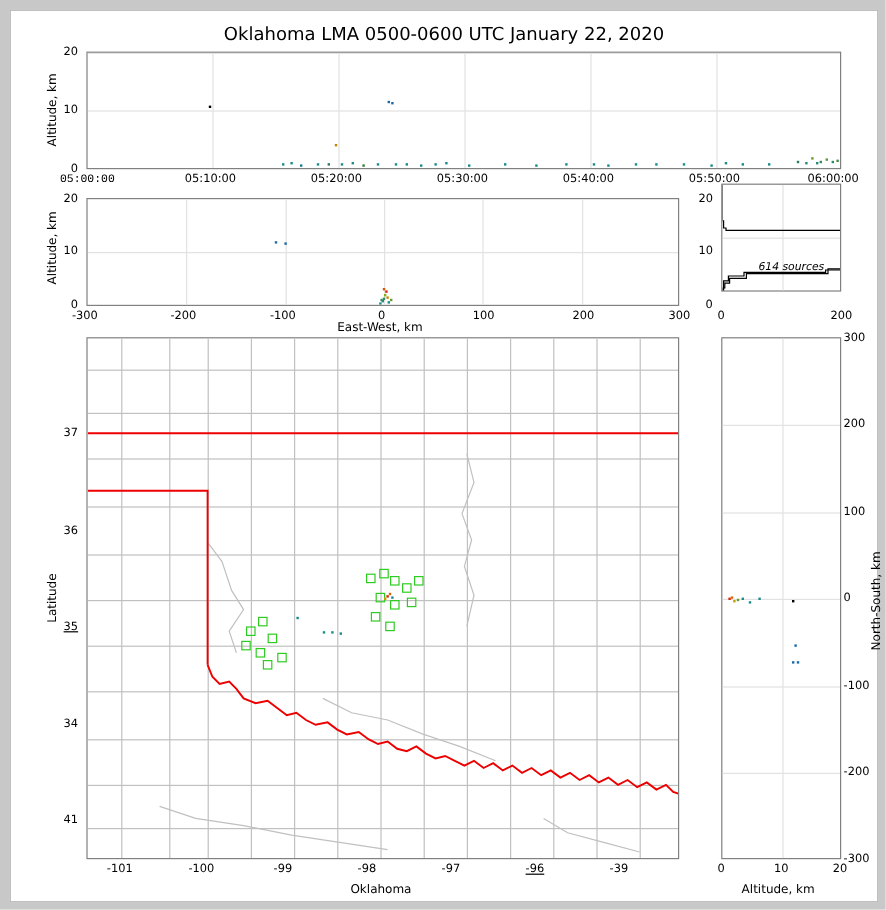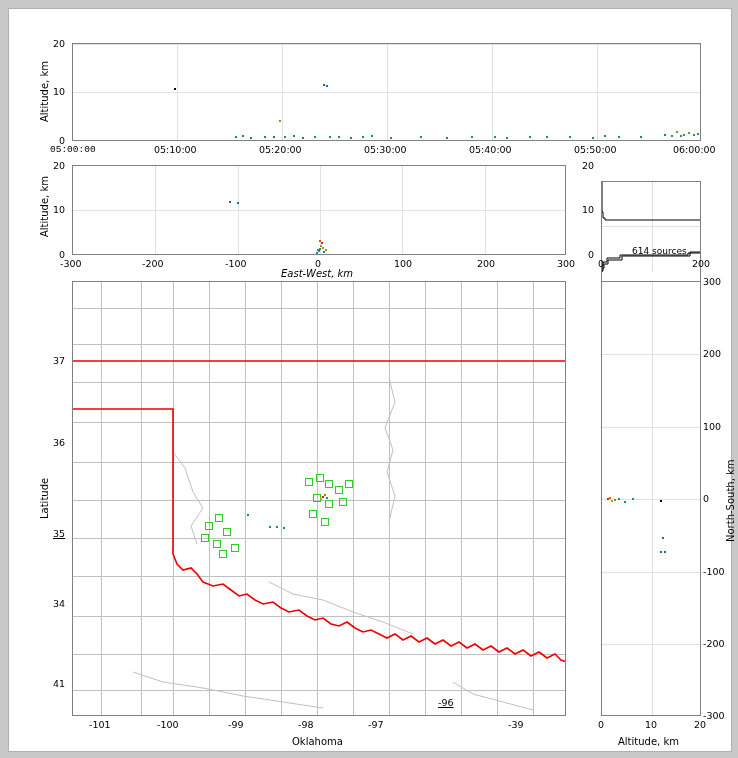--- a/index.html
+++ b/index.html
@@ -39,20 +39,21 @@
   .pt{position:absolute;width:2px;height:2px;}
   .sq{position:absolute;width:6px;height:6px;border:1px solid #2ecc22;background:transparent;}
   .stateline{position:absolute;background:#c0c0c0;}
   .cnt{position:absolute;font-size:9px;color:#000;}
 </style>
 </head>
 <body>
 
 <div id="page">
 
+  <div class="title">Oklahoma LMA 0500-0600 UTC January 22, 2020</div>
 
   <div class="panel" style="left:63px;top:34px;width:629px;height:98px;">
     <div class="gridline" style="left:0;top:48px;width:629px;height:1px;"></div>
     <div class="gridline" style="left:0;top:0px;width:629px;height:1px;"></div>
     <div class="gridline" style="left:104px;top:0;width:1px;height:98px;"></div>
     <div class="gridline" style="left:209px;top:0;width:1px;height:98px;"></div>
     <div class="gridline" style="left:314px;top:0;width:1px;height:98px;"></div>
     <div class="gridline" style="left:419px;top:0;width:1px;height:98px;"></div>
     <div class="gridline" style="left:524px;top:0;width:1px;height:98px;"></div>
 
@@ -136,23 +137,23 @@
   <div class="ticklabel" style="left:44px;top:195px;">10</div>
   <div class="ticklabel" style="left:50px;top:240px;">0</div>
   <div class="axlabel rot" style="left:30px;top:228px;">Altitude, km</div>
   <div class="ticklabel" style="left:51px;top:249px;">-300</div>
   <div class="ticklabel" style="left:133px;top:249px;">-200</div>
   <div class="ticklabel" style="left:216px;top:249px;">-100</div>
   <div class="ticklabel" style="left:306px;top:249px;">0</div>
   <div class="ticklabel" style="left:385px;top:249px;">100</div>
   <div class="ticklabel" style="left:468px;top:249px;">200</div>
   <div class="ticklabel" style="left:548px;top:249px;">300</div>
-  <div class="axlabel" style="left:272px;top:259px;font-style:italic;">East-West, km</div>
-
-  <div class="panel" style="left:592px;top:172px;width:100px;height:104px;">
+  <div class="axlabel" style="left:272px;top:259px;">East-West, km</div>
+
+  <div class="panel" style="left:592px;top:144px;width:100px;height:90px;font-style:italic;">
     <div class="gridline" style="left:0;top:44px;width:100px;height:1px;"></div>
     <div class="gridline" style="left:50px;top:0;width:1px;height:90px;"></div>
     <svg width="100" height="90" style="position:absolute;left:0;top:0;">
       <polyline points="0,90 0,86 2,86 2,82 6,82 6,78 20,78 20,74 88,74 88,70 100,70 100,44 100,38 3,38 3,36 1,36 1,30 0,30 0,0" fill="none" stroke="#000000" stroke-width="1"></polyline>
       <polyline points="0,89 1,89 1,80 5,80 5,76 18,76 18,73 86,73 86,71 99,71" fill="none" stroke="#000000" stroke-width="1"></polyline>
     </svg>
     <div class="cnt" style="left:30px;top:64px;">614 sources</div>
   </div>
   <div class="ticklabel" style="left:573px;top:151px;">20</div>
   <div class="ticklabel" style="left:573px;top:195px;">10</div>
@@ -231,31 +232,31 @@
     <div class="pt" style="left:247px;top:216px;background:#c0a000;"></div>
     <div class="pt" style="left:253px;top:215px;background:#1a8a8a;"></div>
     <div class="pt" style="left:174px;top:232px;background:#1a8a8a;"></div>
     <div class="pt" style="left:196px;top:244px;background:#1a8a8a;"></div>
     <div class="pt" style="left:203px;top:244px;background:#1a8a8a;"></div>
     <div class="pt" style="left:210px;top:245px;background:#1a8a8a;"></div>
   </div>
 
   <div class="ticklabel" style="left:44px;top:346px;">37</div>
   <div class="ticklabel" style="left:44px;top:428px;">36</div>
-  <div class="ticklabel" style="left:44px;top:519px;text-decoration:underline;">35</div>
+  <div class="ticklabel" style="left:44px;top:508px;text-decoration:underline;">35</div>
   <div class="ticklabel" style="left:44px;top:589px;">34</div>
   <div class="ticklabel" style="left:44px;top:669px;">41</div>
   <div class="axlabel rot" style="left:30px;top:510px;">Latitude</div>
 
   <div class="ticklabel" style="left:80px;top:710px;">-101</div>
   <div class="ticklabel" style="left:148px;top:710px;">-100</div>
   <div class="ticklabel" style="left:219px;top:710px;">-99</div>
   <div class="ticklabel" style="left:289px;top:710px;">-98</div>
   <div class="ticklabel" style="left:359px;top:710px;">-97</div>
-  <div class="ticklabel" style="left:429px;top:688px;text-decoration:underline;">-96</div>
+  <div class="ticklabel" style="left:429px;top:710px;text-decoration:underline;">-96</div>
   <div class="ticklabel" style="left:499px;top:710px;">-39</div>
   <div class="axlabel" style="left:283px;top:727px;">Oklahoma</div>
 
   <div class="panel" style="left:592px;top:272px;width:100px;height:435px;">
     <div class="gridline" style="left:50px;top:0;width:1px;height:435px;"></div>
     <div class="gridline" style="left:0;top:72px;width:100px;height:1px;"></div>
     <div class="gridline" style="left:0;top:145px;width:100px;height:1px;"></div>
     <div class="gridline" style="left:0;top:217px;width:100px;height:1px;"></div>
     <div class="gridline" style="left:0;top:290px;width:100px;height:1px;"></div>
     <div class="gridline" style="left:0;top:362px;width:100px;height:1px;"></div>

